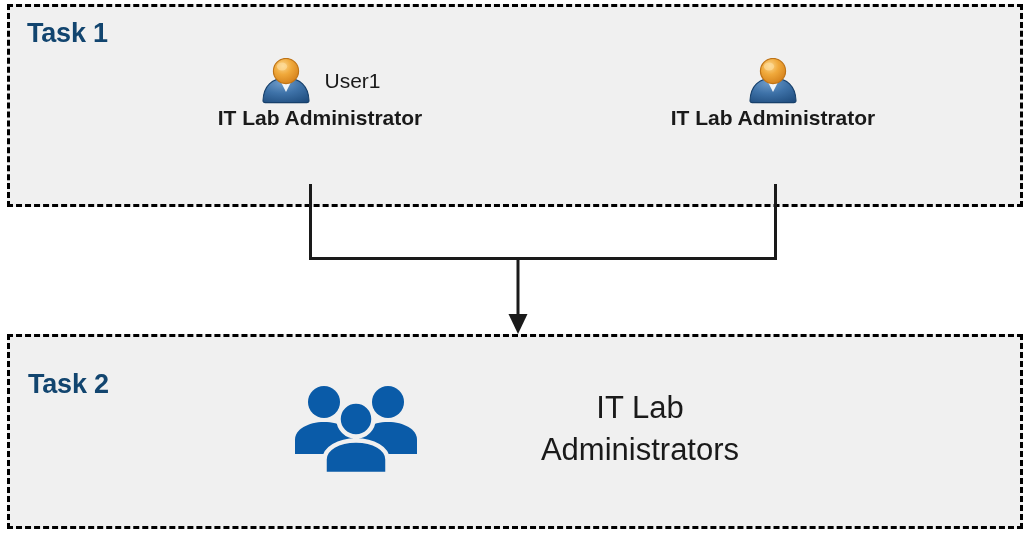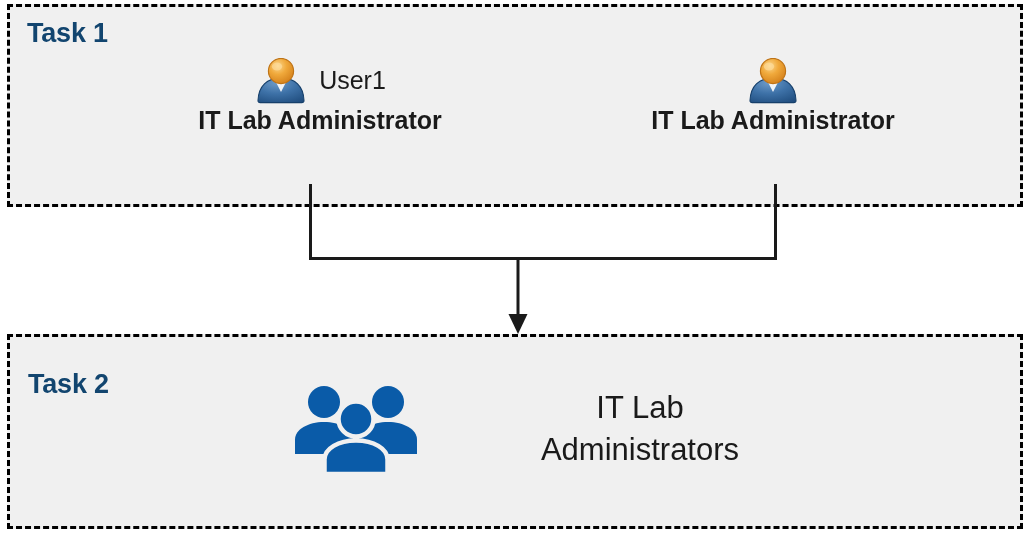--- a/index.html
+++ b/index.html
@@ -52,21 +52,21 @@
     white-space: nowrap;
   }
   #task1-label { left: 27px; top: 18px; }
   #task2-label { left: 28px; top: 369px; }
 
   
   .person {
     position: absolute;
     text-align: center;
     color: #1a1a1a;
-    font-size: 25px;
+    font-size: 21px;
     line-height: 1.33;
     white-space: nowrap;
   }
   #person-user1 { left: 130px; top: 58px; width: 380px; }
   #person-guest { left: 583px; top: 58px; width: 380px; }
 
   .person-line1 {
     display: flex;
     align-items: center;
     justify-content: center;

